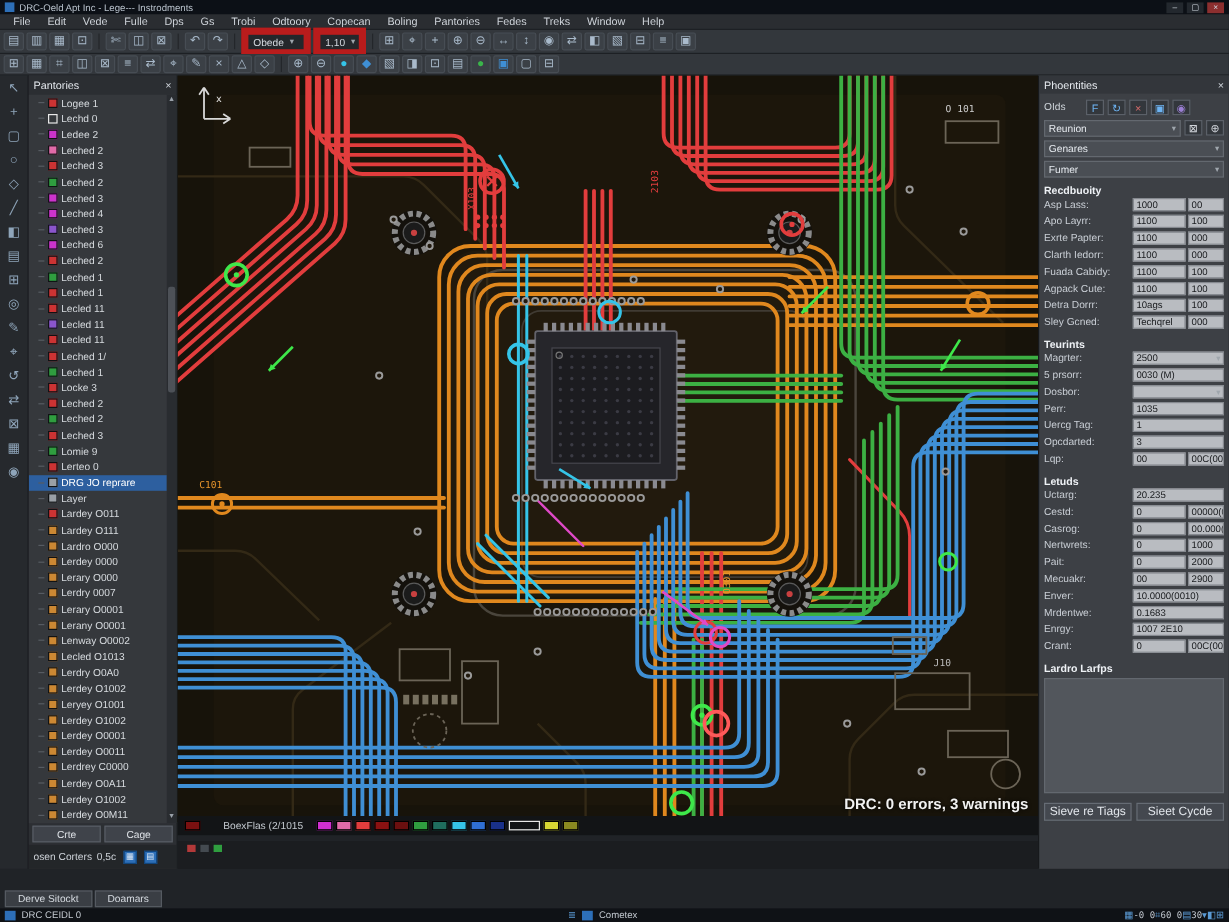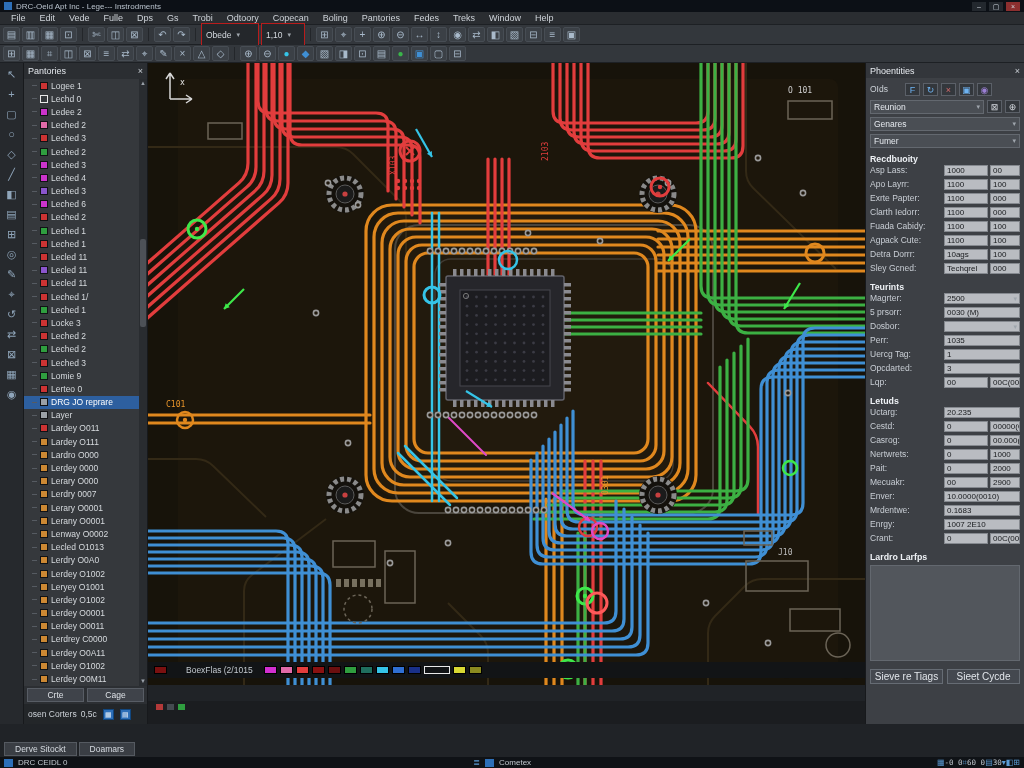--- a/index.html
+++ b/index.html
@@ -11,21 +11,21 @@
   .win-btns{margin-left:auto;display:flex;gap:3px}
   .win-btn{width:14px;height:9px;font-size:7px;line-height:9px;text-align:center;color:#cfd6de;background:#23282e;cursor:default}
   .win-btn.close{background:#8c2f2f}
   .menubar{position:absolute;left:0;top:12px;width:1024px;height:13px;background:#2a2d31;display:flex;align-items:center;padding-left:4px;font-size:9px;color:#ced3d9;border-bottom:1px solid #1d2024}
   .menu-item{padding:0 7px;line-height:13px;white-space:nowrap}
   .toolbar{position:absolute;left:0;width:1024px;background:#33373c;border-bottom:1px solid #1d2024;display:flex;align-items:center;gap:2px;padding:0 3px}
   .tb1{top:25px;height:20px}
   .tb2{top:45px;height:18px}
   .tb-icon{width:17px;height:15px;font-size:10px;line-height:14px;text-align:center;color:#a9bacb;background:#3b4046;border:1px solid #474d54;border-radius:2px;flex:none;overflow:hidden}
   .tb-sep{width:1px;height:13px;background:#23262a;margin:0 3px;flex:none}
-  .tb-combo{height:24px;background:#24272b;border:1px solid #b91c1c;color:#d4d9df;font-size:8.5px;padding:0 4px;display:flex;align-items:center;gap:5px;flex:none}
+  .tb-combo{height:24px;background:#24272b;border:6px solid #b91c1c;color:#d4d9df;font-size:8.5px;padding:0 4px;display:flex;align-items:center;gap:5px;flex:none}
   .caret{font-size:7px;color:#9fa6ad}
   .left-tools{position:absolute;left:0;top:63px;width:24px;height:661px;background:#26292d;border-right:1px solid #17191c;display:flex;flex-direction:column;align-items:center;padding-top:2px;gap:1px}
   .lt-icon{width:20px;height:19px;font-size:11px;line-height:18px;text-align:center;color:#8fa5ba;border-radius:2px}
   .layers{position:absolute;left:24px;top:63px;width:124px;height:661px;background:#33363a;border-right:1px solid #17191c;display:flex;flex-direction:column}
   .layers-header{height:16px;background:#2b2e32;display:flex;align-items:center;justify-content:space-between;padding:0 4px;font-size:9px;color:#e3e7ec;flex:none}
   .layers-close{color:#c9ced4;font-size:9px}
   .layers-list{position:relative;height:607px;overflow:hidden;background:#35383c;padding-right:8px;flex:none}
   .layer-row{display:flex;align-items:center;height:13.2px;padding-left:8px;font-size:8.5px;color:#d6dade;gap:3px;white-space:nowrap;overflow:hidden}
   .layer-row::before{content:"";width:5px;height:1px;background:#565b62;flex:none}
   .layer-row.sel{background:#2d5f9f;color:#fff}
@@ -33,21 +33,21 @@
   .layers-scroll{position:absolute;right:0;top:0;width:8px;height:607px;background:#292c30}
   .layers-thumb{position:absolute;left:1px;top:160px;width:6px;height:88px;background:#4d5157;border-radius:2px}
   .scroll-arrow{position:absolute;left:0;width:8px;height:9px;font-size:6px;color:#9aa1a9;text-align:center;line-height:9px}
   .layers-btns{height:18px;display:flex;gap:3px;padding:2px 3px;background:#2c2f33;flex:none}
   .layers-btn{flex:1;font-size:8.5px;color:#dde1e6;background:#3f434a;border:1px solid #585d65;text-align:center;line-height:12px}
   .layers-status{height:20px;background:#232629;display:flex;align-items:center;gap:4px;padding:0 4px;font-size:8.5px;color:#ced3d9;flex:none}
   .mini-chip{width:11px;height:11px;background:#2d6fb8;border:1px solid #11467e;font-size:7px;color:#dfeaf5;text-align:center;line-height:10px;margin-left:2px}
   .canvas{position:absolute;left:148px;top:63px;width:717px;height:622px;background:#17130a;overflow:hidden}
   .canvas svg{position:absolute;left:0;top:0}
   .drc-overlay{position:absolute;right:8px;bottom:8px;font-size:12.5px;font-weight:bold;color:#f2f2f2;text-shadow:0 0 3px #000}
-  .swatchbar{position:absolute;left:148px;top:662px;width:717px;height:16px;background:#121416;display:flex;align-items:center;gap:3px;padding:0 6px;font-size:8.5px;color:#c3c9cf}
+  .swatchbar{position:absolute;left:148px;top:680px;width:717px;height:16px;background:#121416;display:flex;align-items:center;gap:3px;padding:0 6px;font-size:8.5px;color:#c3c9cf}
   .swatch{width:13px;height:8px;border:1px solid #000;flex:none}
   .swatch.outline{background:transparent;border:1px solid #e8e8e8;width:26px}
   .sw-label{margin:0 8px 0 16px;white-space:nowrap}
   .understrip{position:absolute;left:148px;top:701px;width:717px;height:23px;background:#1b1d20;display:flex;gap:4px;align-items:flex-start;padding:3px 8px}
   .mini-dot{width:7px;height:6px;flex:none}
   .props{position:absolute;left:865px;top:63px;width:159px;height:661px;background:#3d4045;border-left:1px solid #17191c;display:flex;flex-direction:column;font-size:8.5px}
   .props-header{height:15px;background:#33363b;display:flex;align-items:center;justify-content:space-between;padding:0 4px;color:#e6eaef;font-size:9px;flex:none}
   .props-body{padding:2px 4px;display:flex;flex-direction:column}
   .olds-row{display:flex;align-items:center;gap:3px;height:18px}
   .olds-label{color:#cdd2d8;margin-right:14px}

